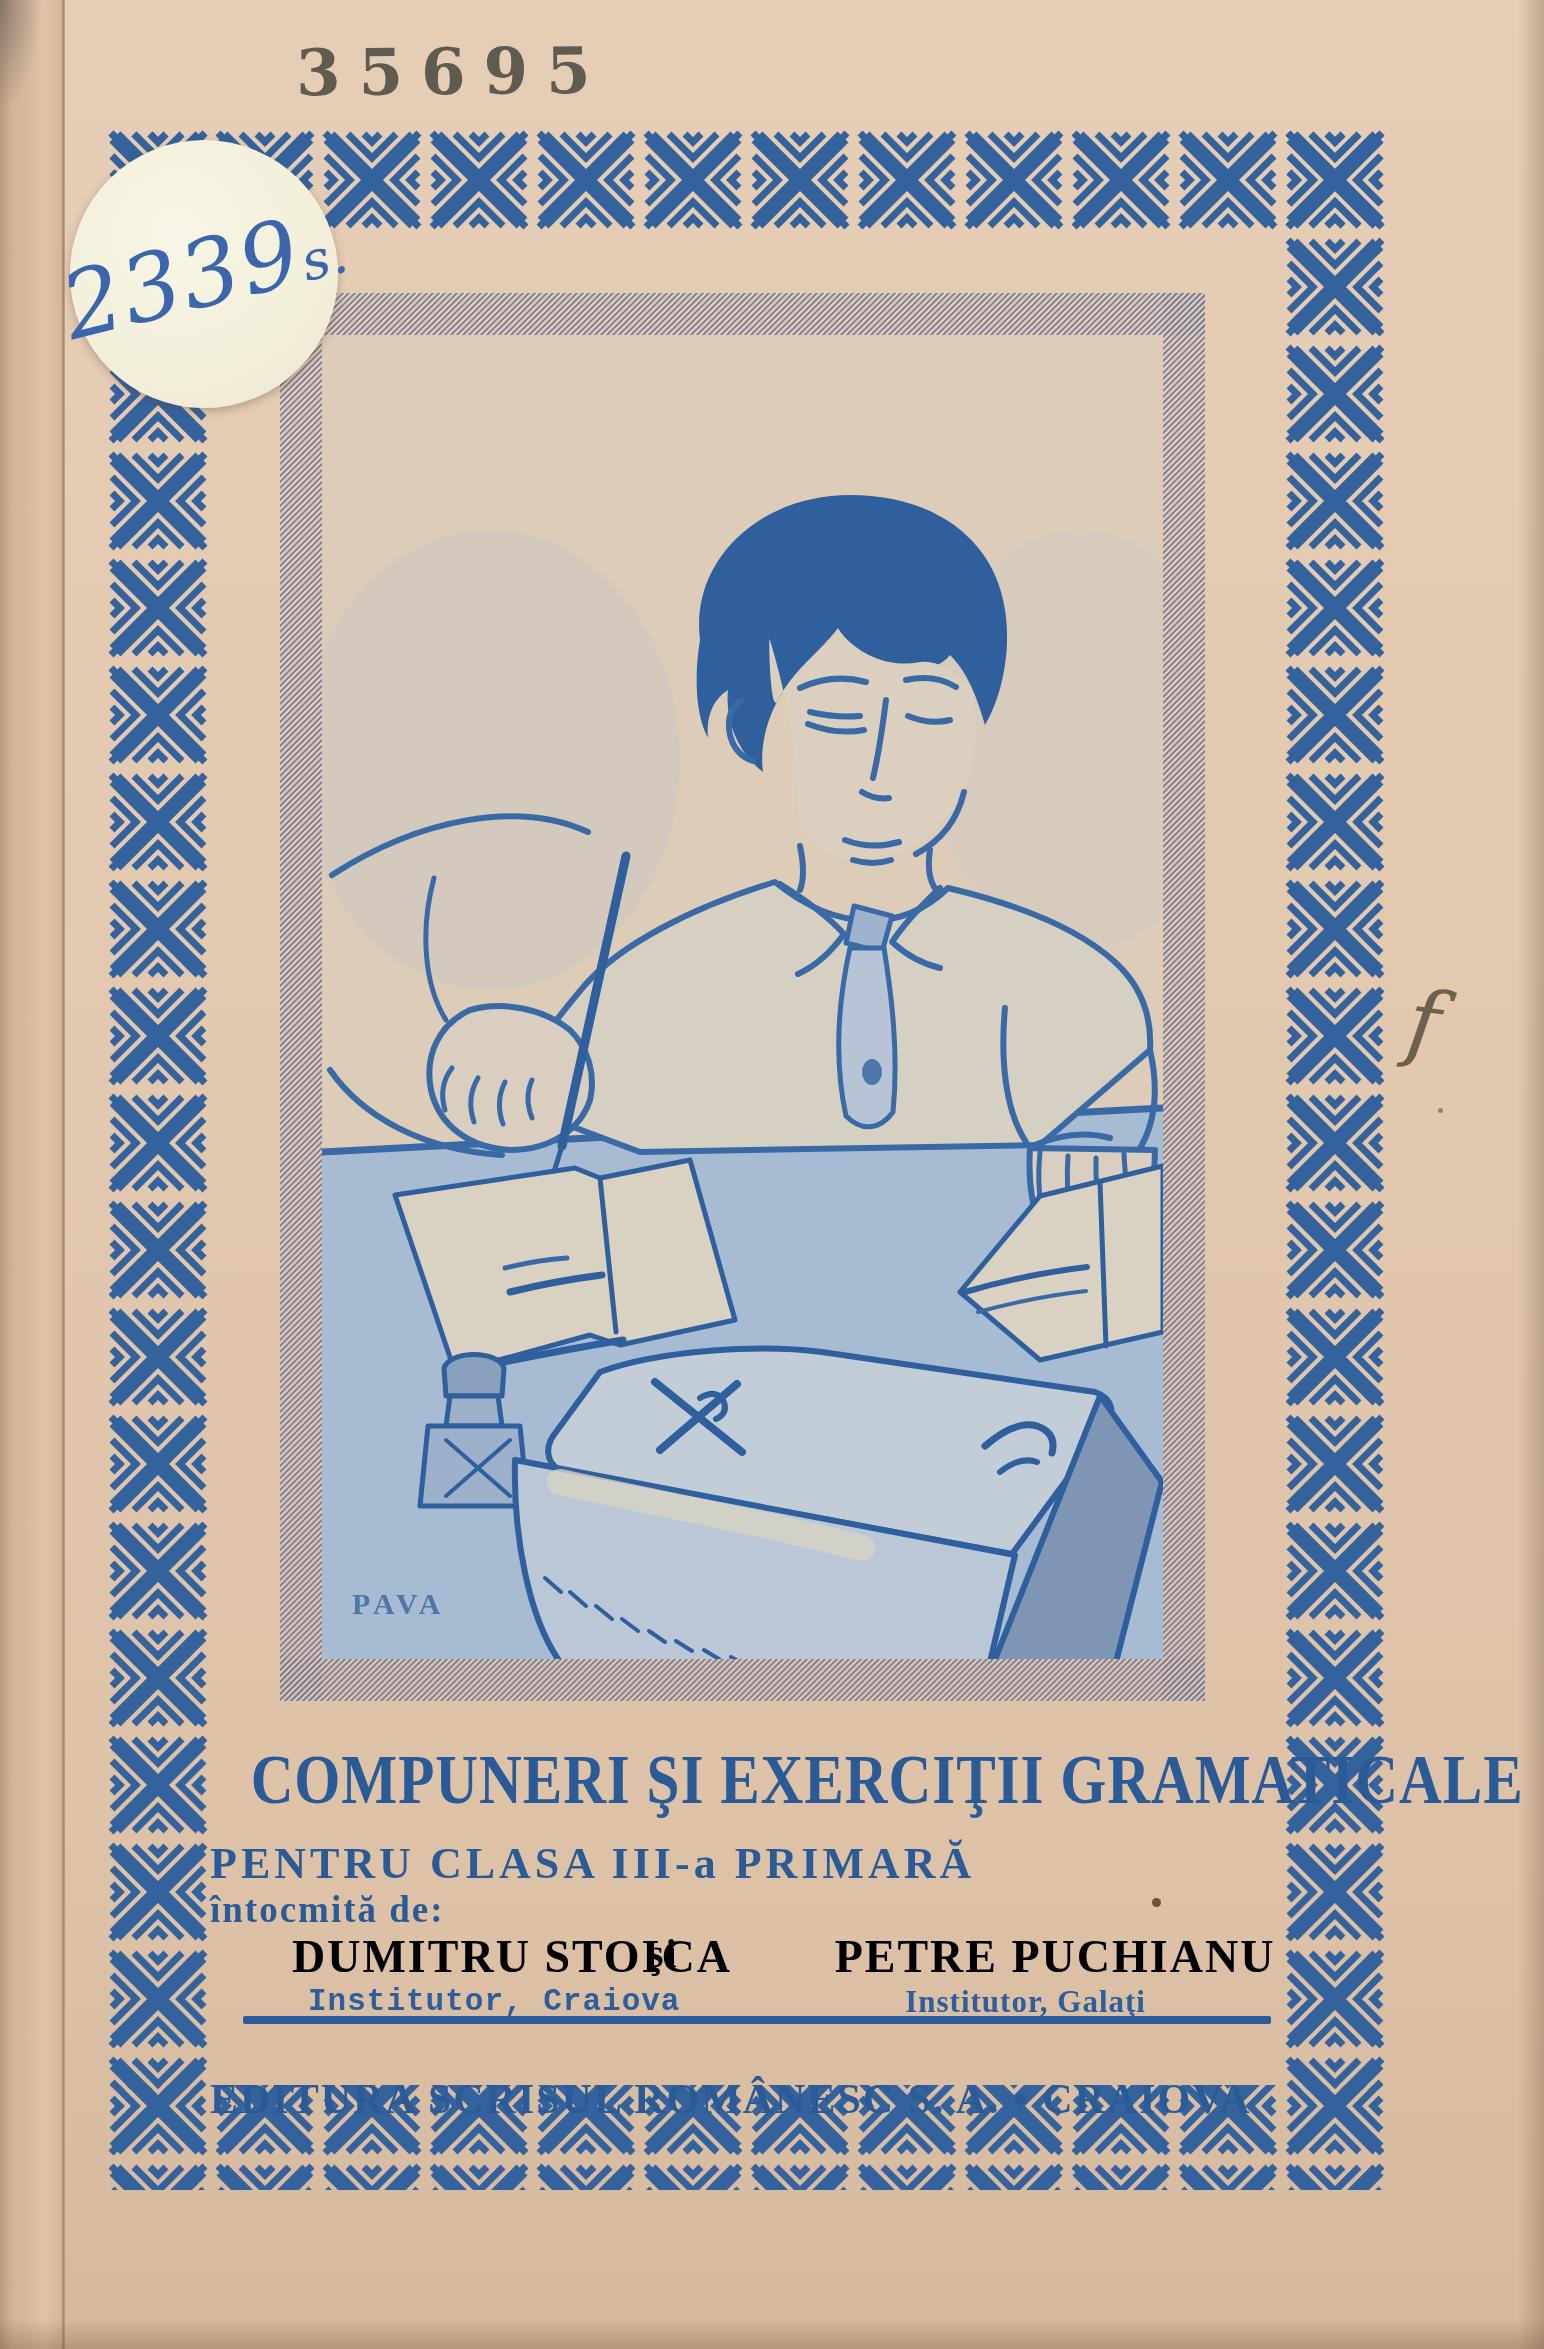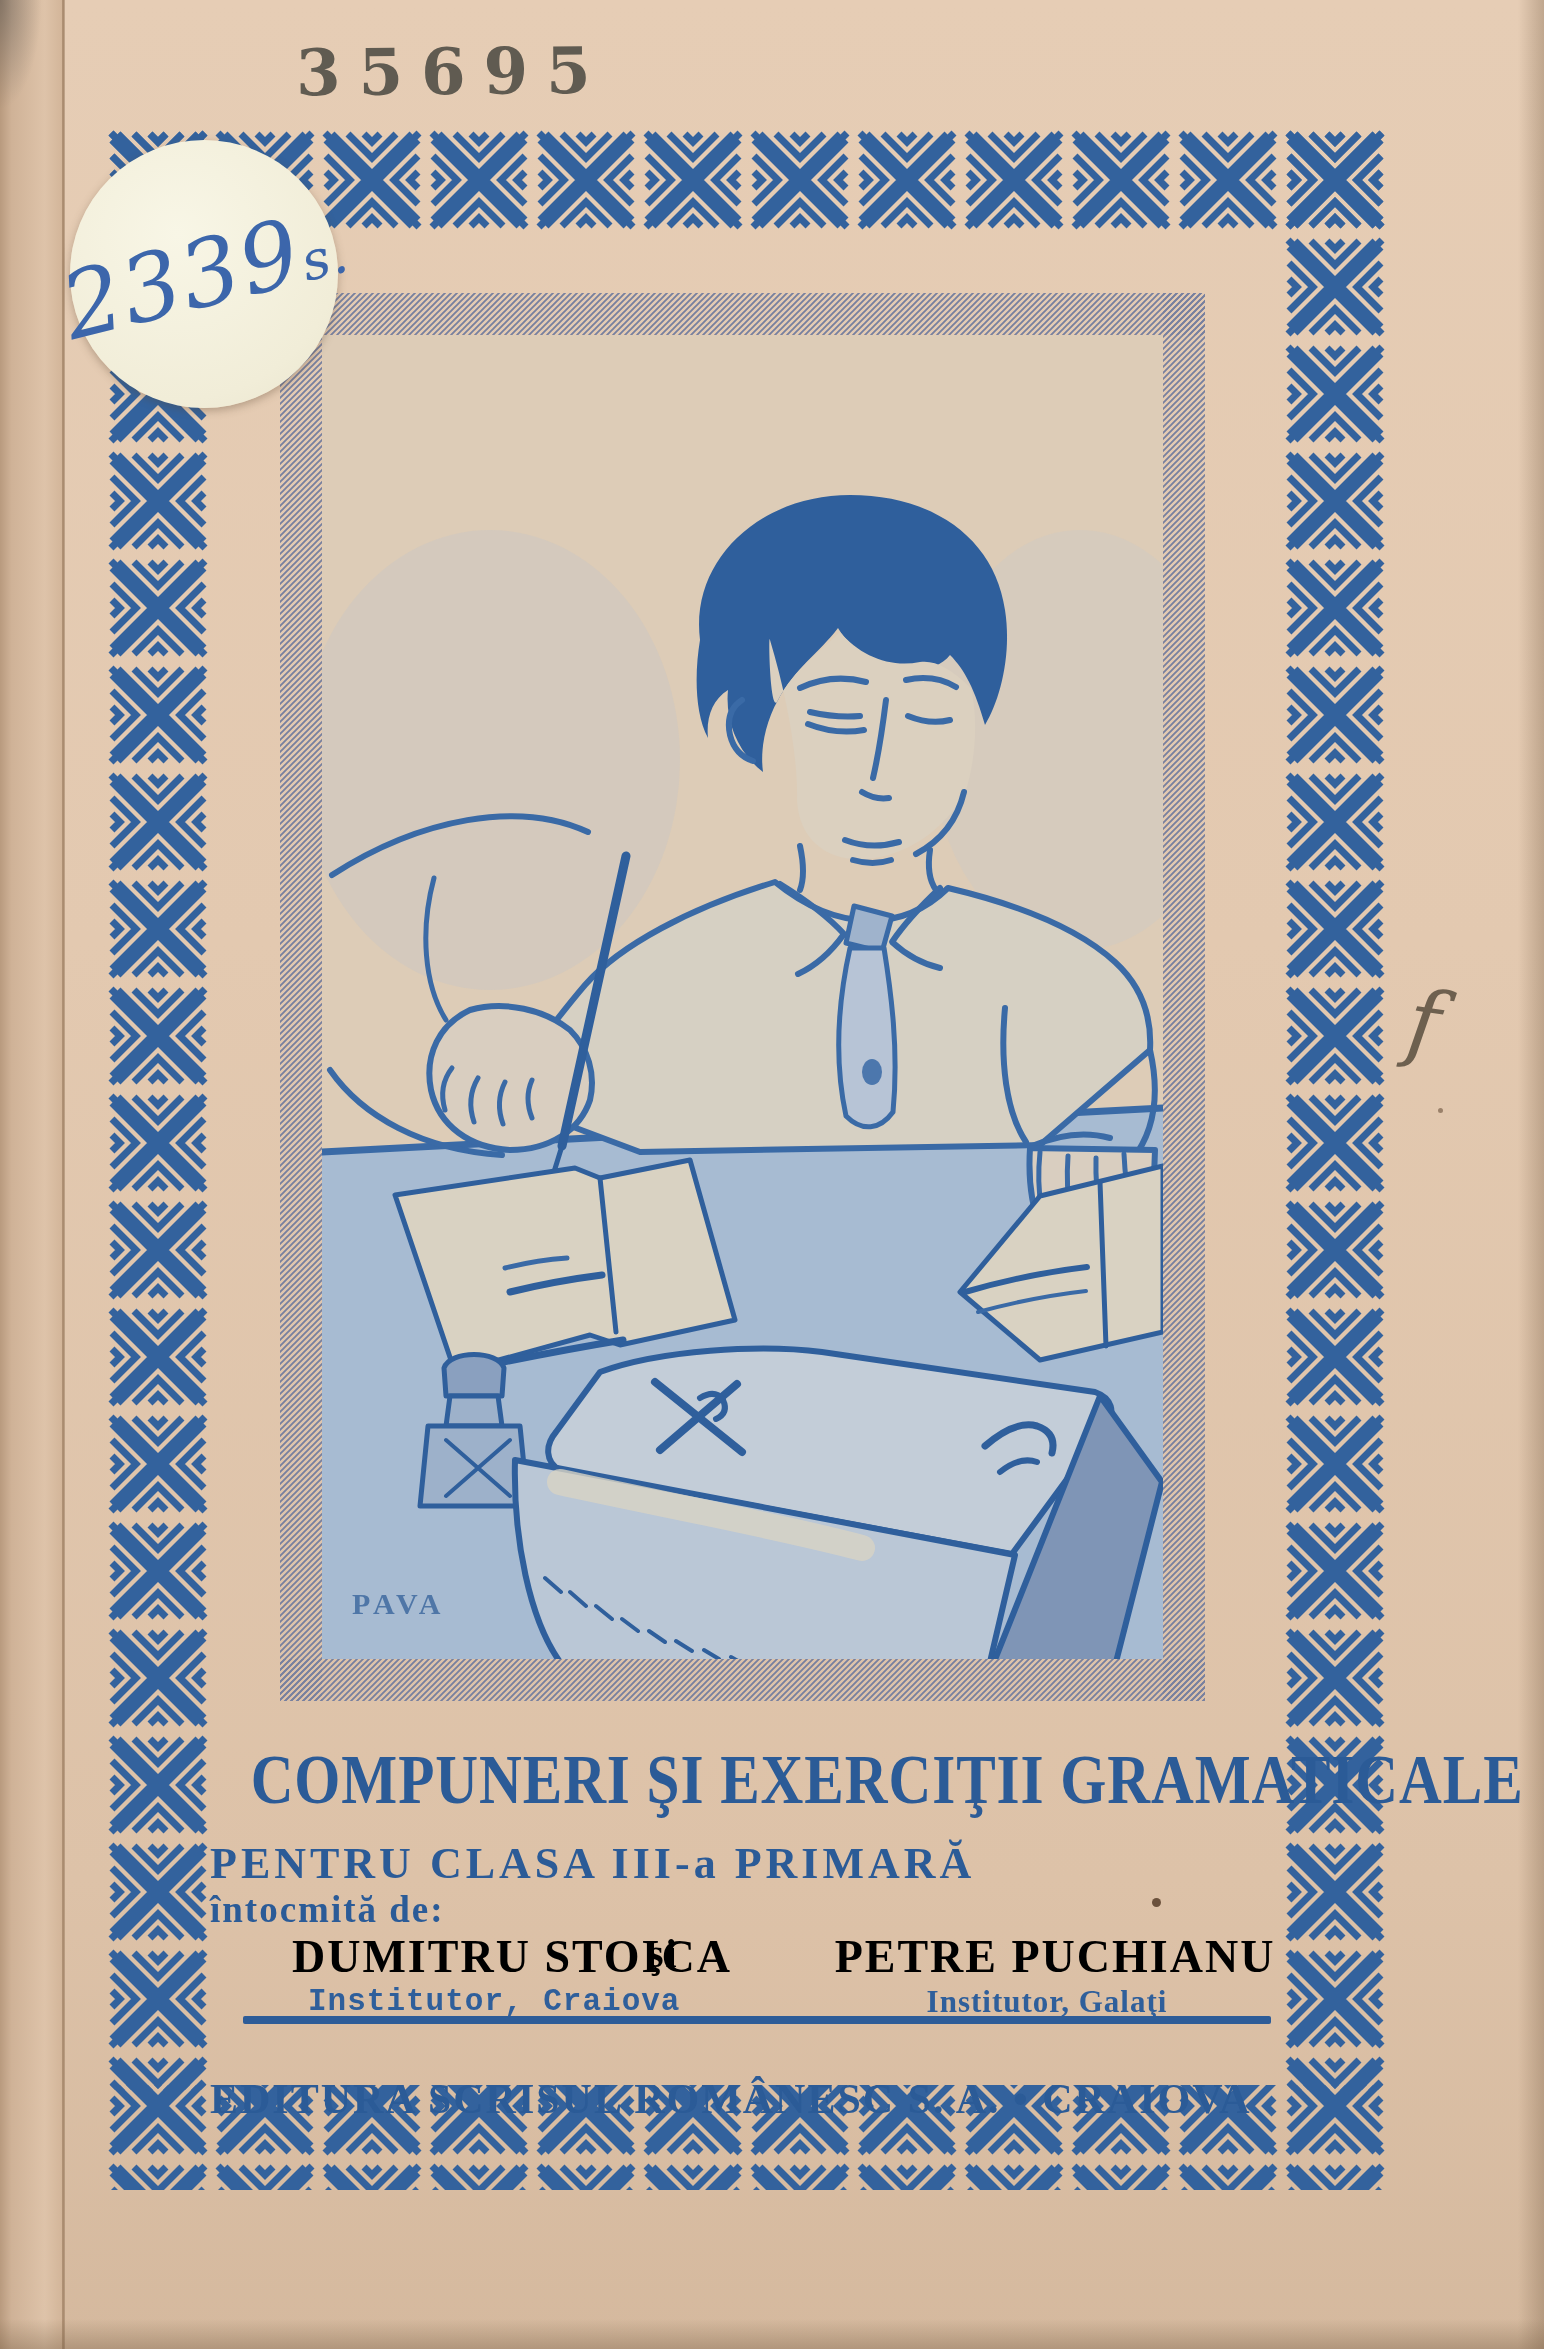--- a/index.html
+++ b/index.html
@@ -38,21 +38,21 @@
   .title{top:1744px;font-weight:bold;font-size:63px;letter-spacing:1px;}
   .title .squeeze{display:inline-block;transform:scale(.94,1.12);transform-origin:center;white-space:nowrap;}
   .subtitle{top:1838px;font-weight:bold;font-size:44px;letter-spacing:4px;}
   .byline{top:1888px;font-weight:bold;font-size:37px;letter-spacing:2px;}
   .author-name{top:1930px;font-weight:bold;font-size:46px;letter-spacing:2px;white-space:nowrap;}
   .author-left{left:292px;width:360px;text-align:center;}
   .conj{left:648px;width:60px;text-align:left;font-size:40px;}
   .author-right{left:820px;width:470px;text-align:center;}
   .affil{top:1984px;font-weight:bold;font-size:31px;letter-spacing:1px;color:#2f5f9b;white-space:nowrap;}
   .affil-left{left:308px;width:300px;text-align:center;font-family:Liberation Mono, monospace;}
-  .affil-right{left:912px;width:270px;text-align:center;}
+  .affil-right{left:876px;width:270px;text-align:right;}
   .rule{left:243px;top:2016px;width:1028px;height:8px;background:#2d5c98;border-radius:2px;}
   .publisher{top:2032px;font-weight:bold;font-size:42px;letter-spacing:2px;margin-top:43px;}
   svg text{font-family:"Liberation Serif","DejaVu Serif",serif;}
 </style>
 </head>
 <body>
 
 <div class="page">
 
   <div class="abs spine"></div>

